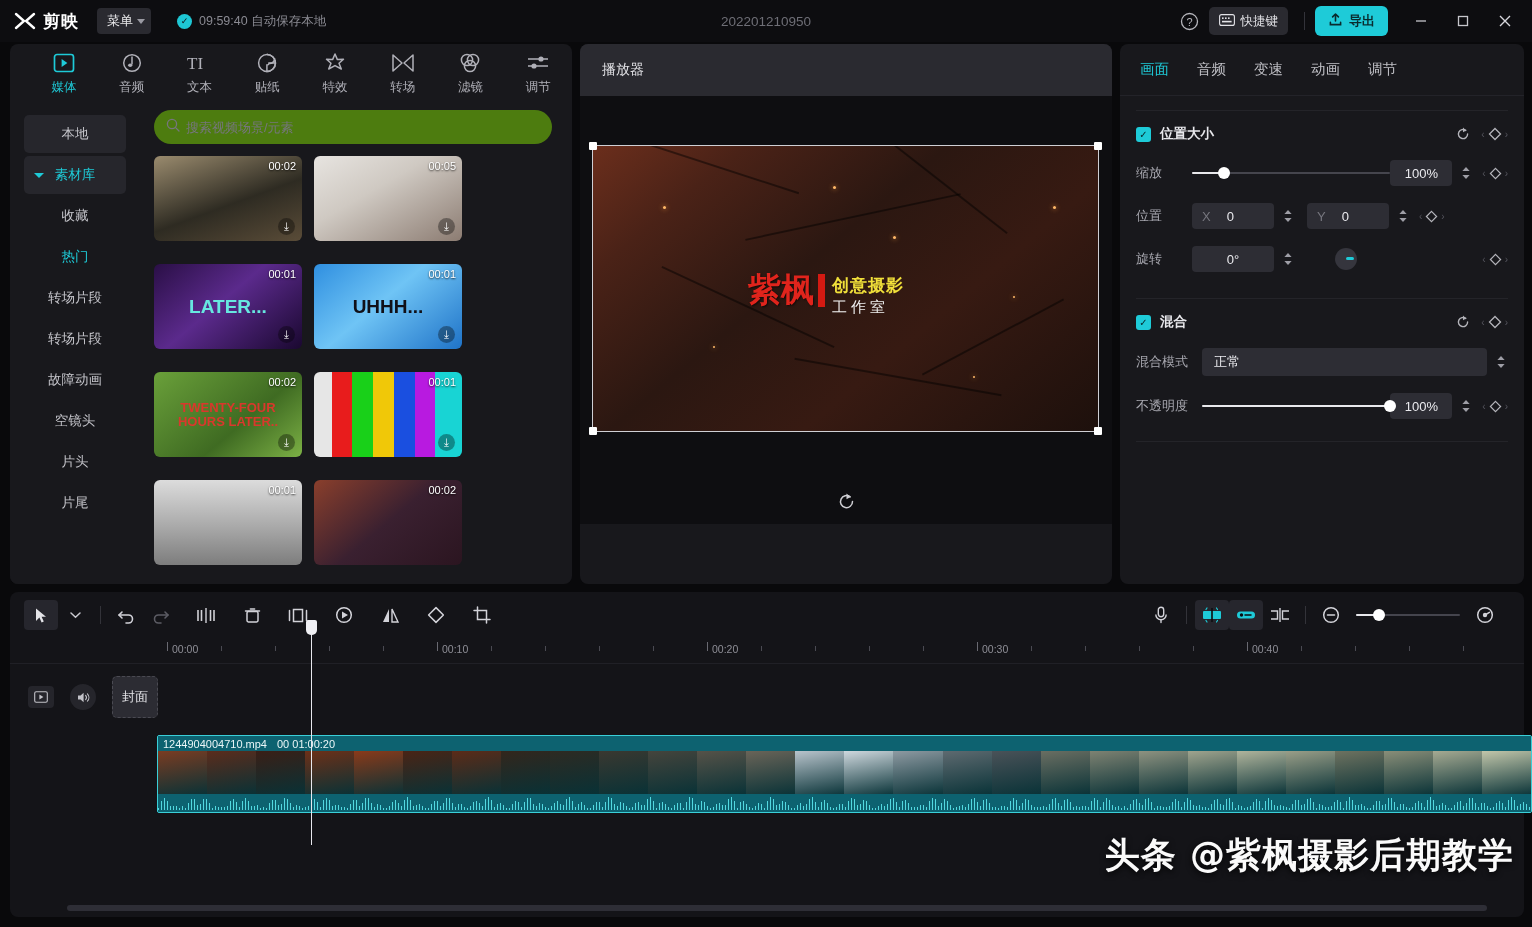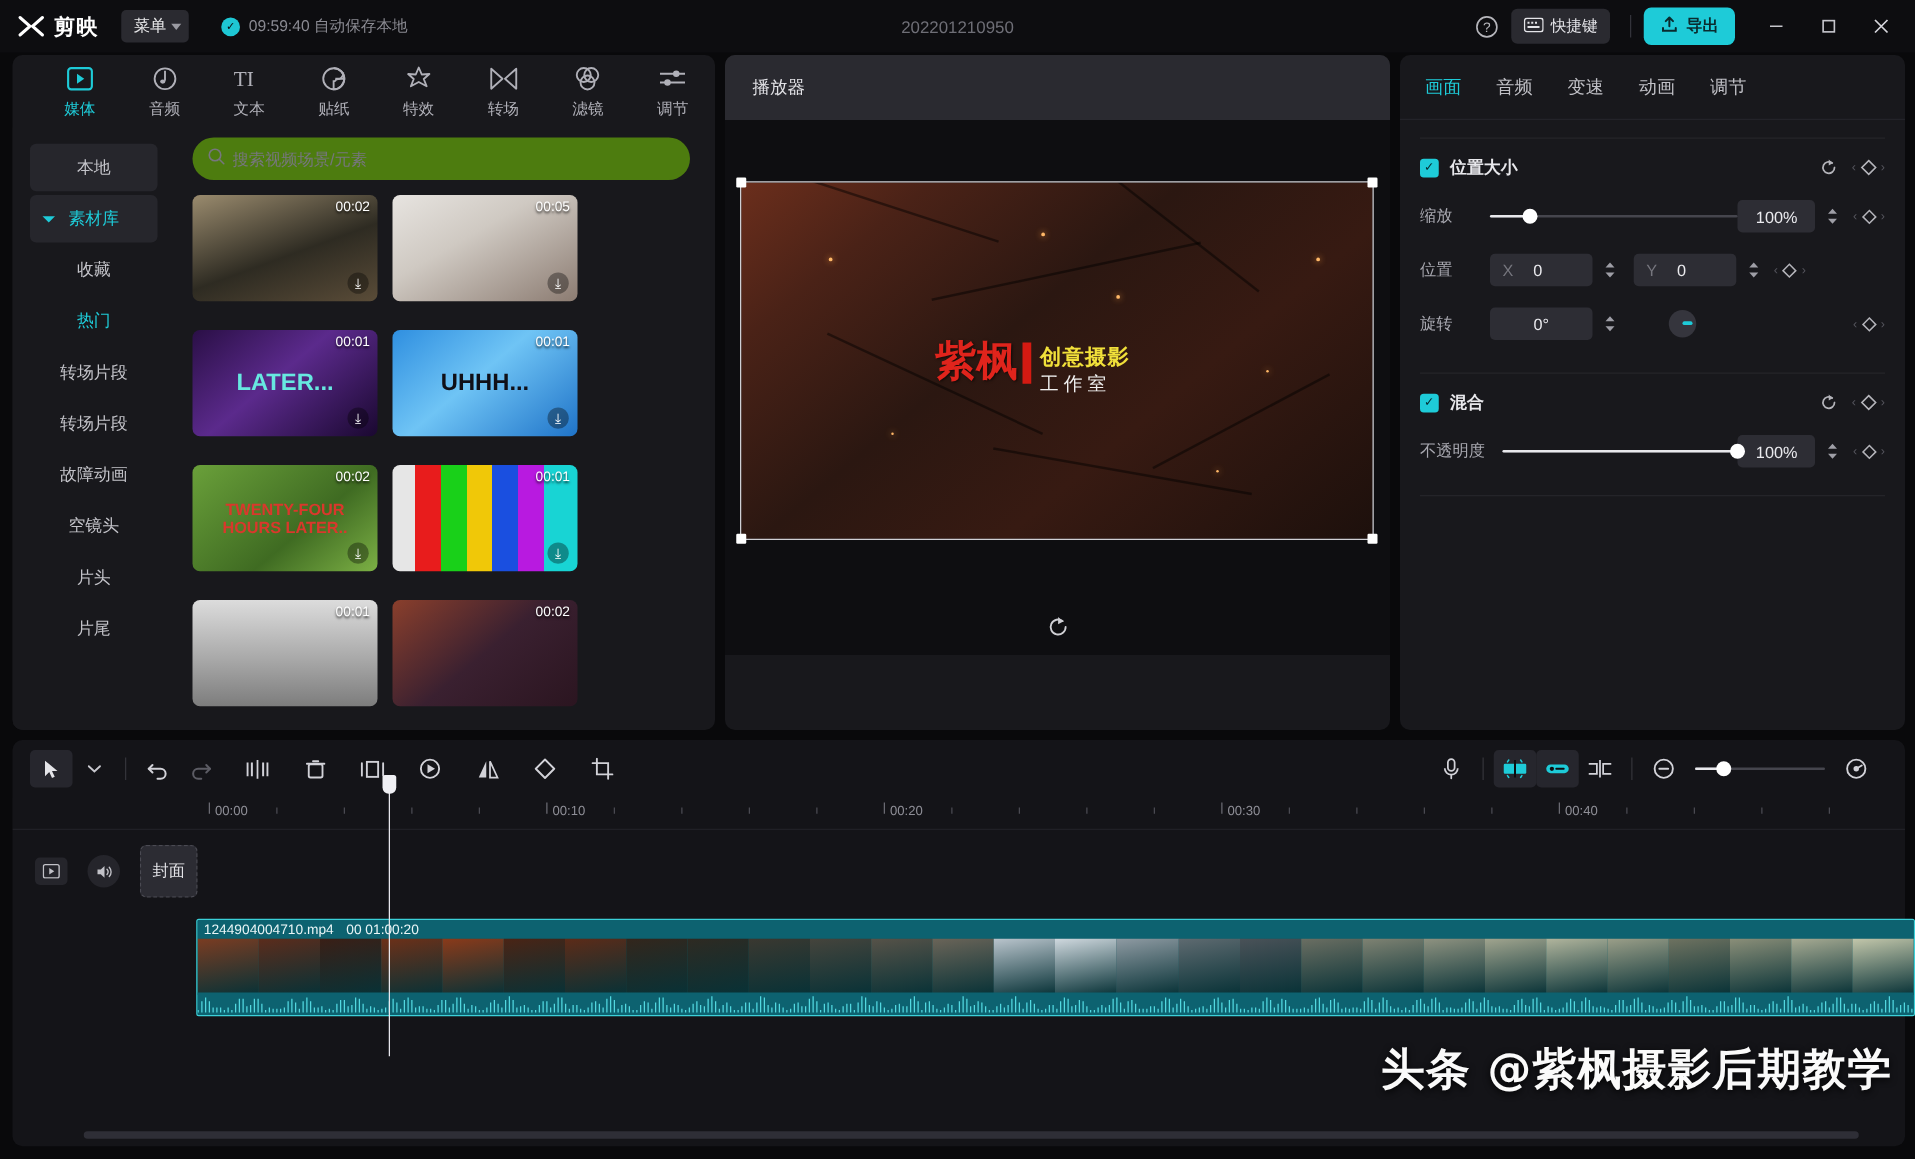--- a/index.html
+++ b/index.html
@@ -637,20 +637,32 @@
         <span class="kf">
           <span class="ar">‹</span>
           <svg width="14" height="14" viewBox="0 0 14 14">
               <path d="M7 1.5 L12.5 7 L7 12.5 L1.5 7 Z" stroke="#b4b4ba" stroke-width="1.3" fill="none"></path>
             </svg>
           <span class="ar">›</span>
         </span>
       </span>
     </div>
 
+    <div class="row">
+      <span class="row-lb" style="width:66px">混合模式</span>
+      <span class="select-field">
+        <span>正常</span>
+      </span>
+      <span class="stepper">
+        <svg width="10" height="14" viewBox="0 0 10 14">
+            <path d="M5 1 L8.6 5 L1.4 5 Z" fill="#9e9ea6"></path>
+            <path d="M5 13 L8.6 9 L1.4 9 Z" fill="#9e9ea6"></path>
+          </svg>
+      </span>
+    </div>
 
     <div class="row">
       <span class="row-lb" style="width:66px">不透明度</span>
       <span class="slider">
         <span class="sl-track"></span>
         <span class="sl-fill" id="op-fill" style="width: 100%;"></span>
         <span class="sl-knob" id="op-knob" style="left: 100%;"></span>
       </span>
       <span class="num-field">
         <span>100%</span>

